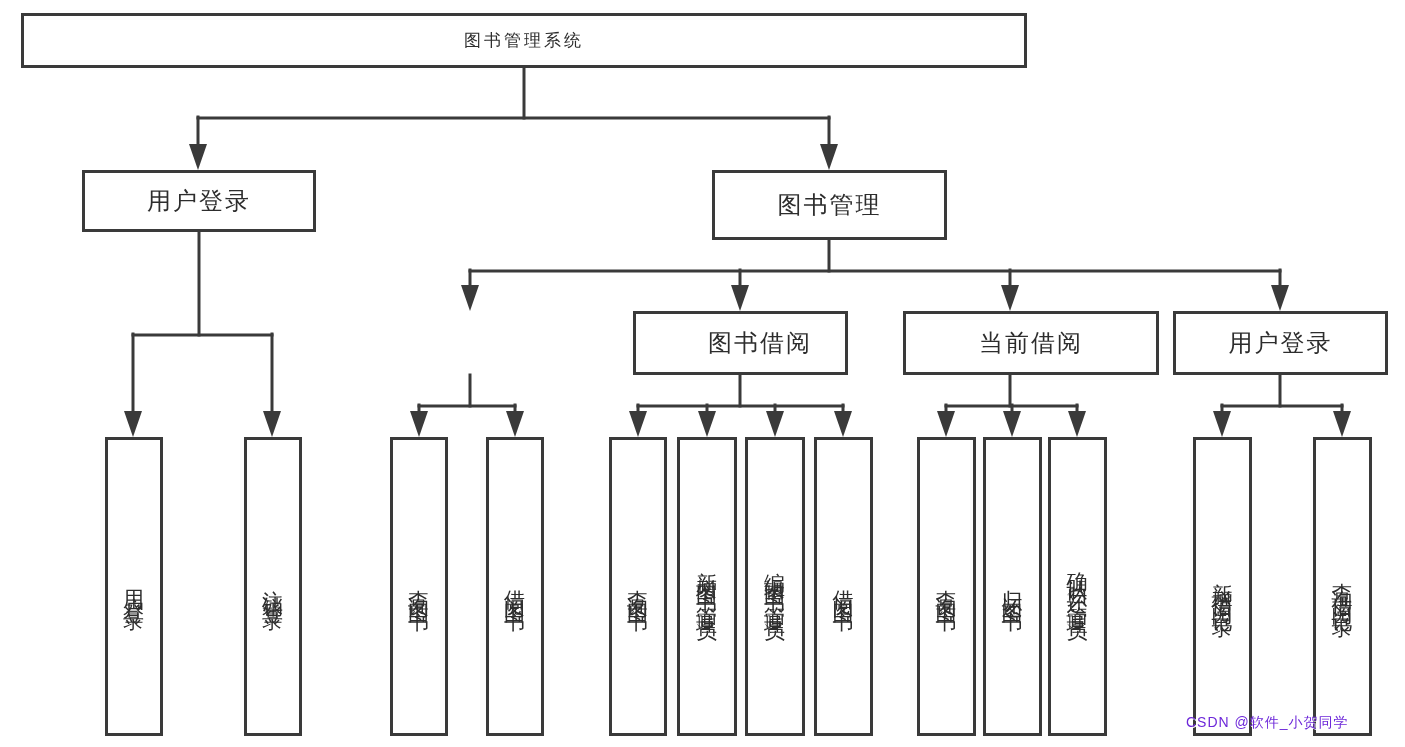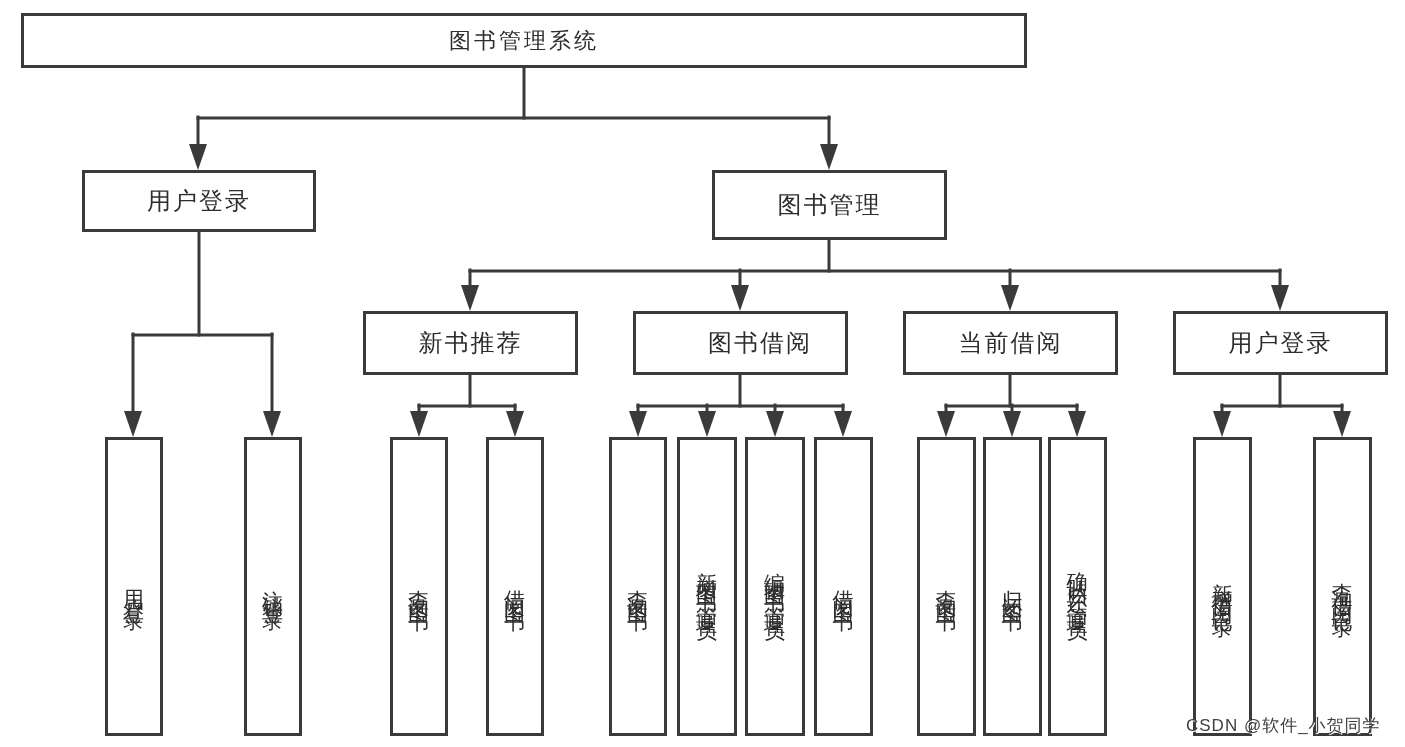--- a/index.html
+++ b/index.html
@@ -10,29 +10,29 @@
   }
   .stage { position: absolute; left: 0; top: 0; width: 1405px; height: 747px; }
   .wires { position: absolute; left: 0; top: 0; width: 1405px; height: 747px; }
   .node {
     position: absolute; box-sizing: border-box;
     background: #ffffff; border: 3px solid #3a3a3a;
     display: flex; align-items: center; justify-content: center;
     color: #2d2d2d;
   }
   .node.h span { font-size: 24px; letter-spacing: 2px; white-space: nowrap; }
-  .node.root span { font-size: 22px; letter-spacing: 3px; text-align: right; }
+  .node.root span { font-size: 17px; letter-spacing: 3px; text-align: right; }
   .node.v span {
     writing-mode: vertical-rl; text-orientation: mixed;
     font-size: 21px; letter-spacing: 7px; line-height: 1;
     white-space: nowrap;
   }
   .watermark {
     position: absolute; left: 1186px; top: 714px;
-    font-size: 17px; letter-spacing: 1px; color: #404040;
+    font-size: 14px; letter-spacing: 1px; color: #6d28d9;
     text-shadow: 1px 1px 0 #ffffff; white-space: nowrap;
   }
 </style>
 </head>
 <body>
 
 <div class="stage">
 
   <svg class="wires" viewBox="0 0 1405 747" xmlns="http://www.w3.org/2000/svg">
     <g stroke="#3a3a3a" stroke-width="3" fill="none" stroke-linecap="square">
@@ -104,27 +104,24 @@
     <span>图书管理系统</span>
   </div>
 
   <div class="node h" style="left:82px; top:170px; width:234px; height:62px;">
     <span>用户登录</span>
   </div>
   <div class="node h" style="left:712px; top:170px; width:235px; height:70px;">
     <span>图书管理</span>
   </div>
 
-  <div class="node h" style="left:363px; top:311px; width:215px; height:64px;">
-    <span>新书推荐</span>
-  </div>
   <div class="node h" style="left:633px; top:311px; width:215px; height:64px;padding-left:39px;">
     <span>图书借阅</span>
   </div>
-  <div class="node h" style="left:903px; top:311px; width:215px; height:64px;">
+  <div class="node h" style="left:903px; top:311px; width:256px; height:64px;">
     <span>当前借阅</span>
   </div>
   <div class="node h" style="left:1173px; top:311px; width:215px; height:64px;">
     <span>用户登录</span>
   </div>
 
   <div class="node v" style="left:105px; top:437px; width:58px; height:299px;">
     <span>用户登录</span>
   </div>
   <div class="node v" style="left:244px; top:437px; width:58px; height:299px;">

